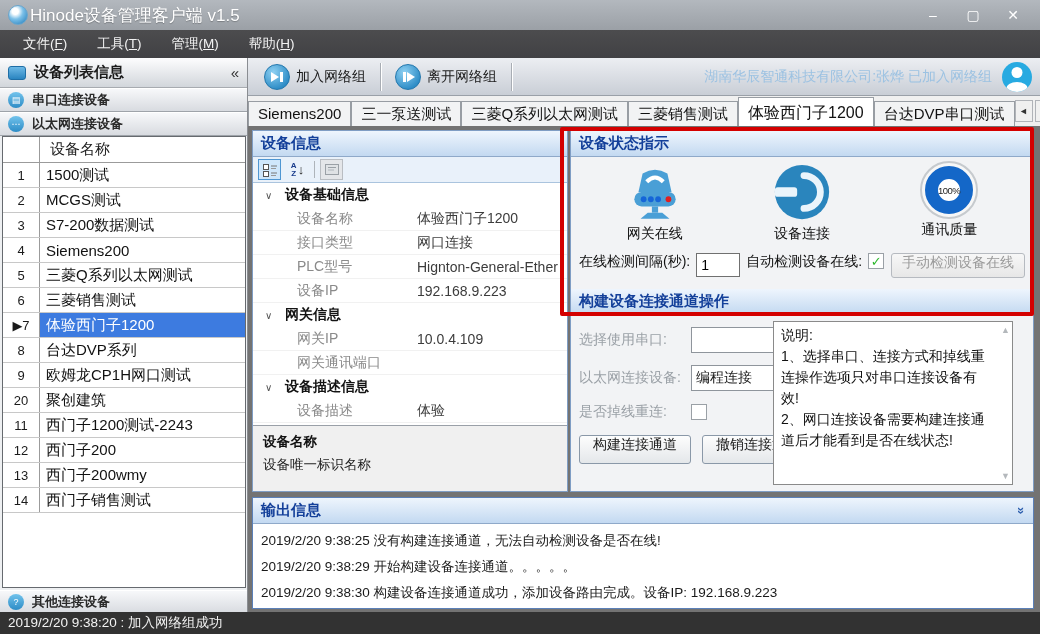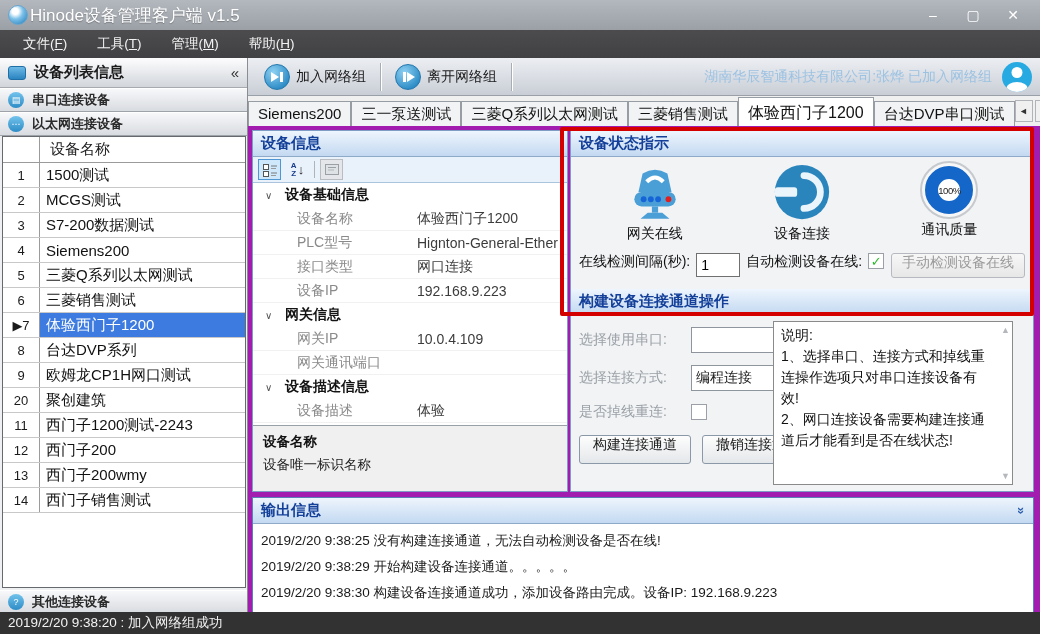--- a/index.html
+++ b/index.html
@@ -83,21 +83,21 @@
 .tabstrip { position:absolute; left:0; top:38px; width:792px; height:30px;
   background:#f0f0f0; display:flex; align-items:flex-end; overflow:hidden; }
 .tab { height:25px; line-height:24px; font-size:15px; color:#111; background:#f2f3f4;
   border:1px solid #989da3; border-bottom:none; padding:0 9px; white-space:nowrap; }
 .tab.active { height:29px; line-height:29px; font-size:16px; background:#fff; }
 .tab-scrolls { margin-left:auto; display:flex; align-self:center; gap:2px; padding-right:2px; }
 .tab-scroll { width:18px; height:22px; background:#f0f0f0; border:1px solid #b0b3b8;
   display:flex; align-items:center; justify-content:center; font-size:9px; color:#333; }
 
 
-.content { position:absolute; left:0; top:68px; width:792px; height:486px; background:#a21caf; }
+.content { position:absolute; left:0; top:68px; width:792px; height:486px; background:#737373; }
 .pane-header { height:26px; background:linear-gradient(#eef5fd,#c3d9f1);
   border-bottom:1px solid #8fa9c9; color:#14409a; font-weight:bold; font-size:15px;
   display:flex; align-items:center; padding:0 8px; }
 
 
 .device-pane { position:absolute; left:4px; top:4px; width:316px; height:362px;
   background:#fff; border:1px solid #7f9dc4; }
 .pg-toolbar { height:26px; background:#e9f1fa; border-bottom:1px solid #aac4de;
   display:flex; align-items:center; padding:0 5px; gap:5px; }
 .pg-btn { width:23px; height:21px; display:flex; align-items:center; justify-content:center; }
@@ -122,21 +122,21 @@
 
 .right-pane { position:absolute; left:322px; top:4px; width:464px; height:362px;
   background:#f2f3f5; border:1px solid #7f9dc4; }
 .indicators { position:absolute; left:0; top:26px; width:100%; height:96px;
   display:flex; justify-content:space-around; align-items:flex-start; padding:4px 10px 0 10px; }
 .ind { display:flex; flex-direction:column; align-items:center; width:110px; }
 .ind-lbl { font-size:14px; color:#111; margin-top:2px; }
 .quality-outer { width:58px; height:58px; border-radius:50%; background:#f7f7f7;
   border:2px solid #c6cace; display:flex; align-items:center; justify-content:center; }
 .quality-ring { width:48px; height:48px; border-radius:50%; border:13px solid #1467c8;
-  background:#fff; display:flex; align-items:center; justify-content:flex-start; }
+  background:#fff; display:flex; align-items:center; justify-content:flex-end; }
 .quality-val { font-size:9.5px; color:#222; letter-spacing:-0.5px; }
 .detect-row { position:absolute; left:0; top:122px; width:100%; height:34px;
   display:flex; align-items:flex-start; padding:0 8px; gap:6px; }
 .detect-lbl { font-size:14px; color:#111; white-space:nowrap; }
 .interval-input { width:44px; height:24px; border:1px solid #707070; font-size:14px; padding:0 4px;
   font-family:inherit; background:#fff; }
 .checkbox { width:16px; height:16px; background:#fff; border:1px solid #9aa0a6;
   display:flex; align-items:center; justify-content:center; font-size:13px; font-weight:bold; color:#2eb82e; }
 .btn-disabled { margin-left:auto; height:25px; padding:0 10px; font-size:14px; color:#9a9a9a;
   background:linear-gradient(#f7f7f7,#e7e7e7); border:1px solid #b6bac0; border-radius:3px; white-space:nowrap; }
@@ -155,21 +155,21 @@
   background:#fff; border:1px solid #8a8a8a; padding:3px 20px 3px 7px; }
 .note-line { font-size:14px; color:#111; line-height:21px; }
 .note-scroll-up, .note-scroll-dn { position:absolute; right:2px; font-size:9px; color:#b4b8bc; }
 .note-scroll-up { top:3px; } .note-scroll-dn { bottom:3px; }
 
 
 .red-annotation { position:absolute; left:312px; top:1px; width:474px; height:189px;
   border:4px solid #d40000; border-radius:2px; pointer-events:none; z-index:6; }
 
 
-.output-pane { position:absolute; left:4px; top:371px; width:782px; height:136px;
+.output-pane { position:absolute; left:4px; top:371px; width:782px; height:112px;
   background:#fff; border:1px solid #5b80b8; }
 .output-collapse { margin-left:auto; color:#2e5fae; font-weight:bold; font-size:13px;
   display:inline-block; transform:rotate(90deg); }
 .output-body { padding:4px 8px; }
 .log-line { font-size:13.5px; color:#1a1a1a; line-height:26px; white-space:nowrap; overflow:hidden; }
 </style>
 </head>
 <body>
 
 <div class="app">
@@ -347,26 +347,26 @@
         <div class="pg-grid" id="pg-rows">
             <div class="pg-cat">
               <span class="chev">∨</span>
               <span class="clbl">设备基础信息</span>
             </div>
             <div class="pg-row">
               <span class="pg-key">设备名称</span>
               <span class="pg-val">体验西门子1200</span>
             </div>
             <div class="pg-row">
+              <span class="pg-key">接口类型</span>
+              <span class="pg-val">网口连接</span>
+            </div>
+            <div class="pg-row">
               <span class="pg-key">PLC型号</span>
               <span class="pg-val">Hignton-General-Ether</span>
-            </div>
-            <div class="pg-row">
-              <span class="pg-key">接口类型</span>
-              <span class="pg-val">网口连接</span>
             </div>
             <div class="pg-row">
               <span class="pg-key">设备IP</span>
               <span class="pg-val">192.168.9.223</span>
             </div>
             <div class="pg-cat">
               <span class="chev">∨</span>
               <span class="clbl">网关信息</span>
             </div>
             <div class="pg-row">
@@ -444,21 +444,21 @@
 
         <div class="form-area">
           <div class="form-row" style="top:12px;">
             <span class="form-lbl">选择使用串口:</span>
             <span class="combo">
               <span class="combo-val"></span>
               <span class="combo-btn">▼</span>
             </span>
           </div>
           <div class="form-row" style="top:50px;">
-            <span class="form-lbl">选择连接方式:</span>
+            <span class="form-lbl">以太网连接设备:</span>
             <span class="combo">
               <span class="combo-val">编程连接</span>
               <span class="combo-btn">▼</span>
             </span>
           </div>
           <div class="form-row" style="top:88px;">
             <span class="form-lbl">是否掉线重连:</span>
             <span class="checkbox" id="reconnect-check"></span>
           </div>
           <div class="form-row" style="top:120px; gap:11px;">

